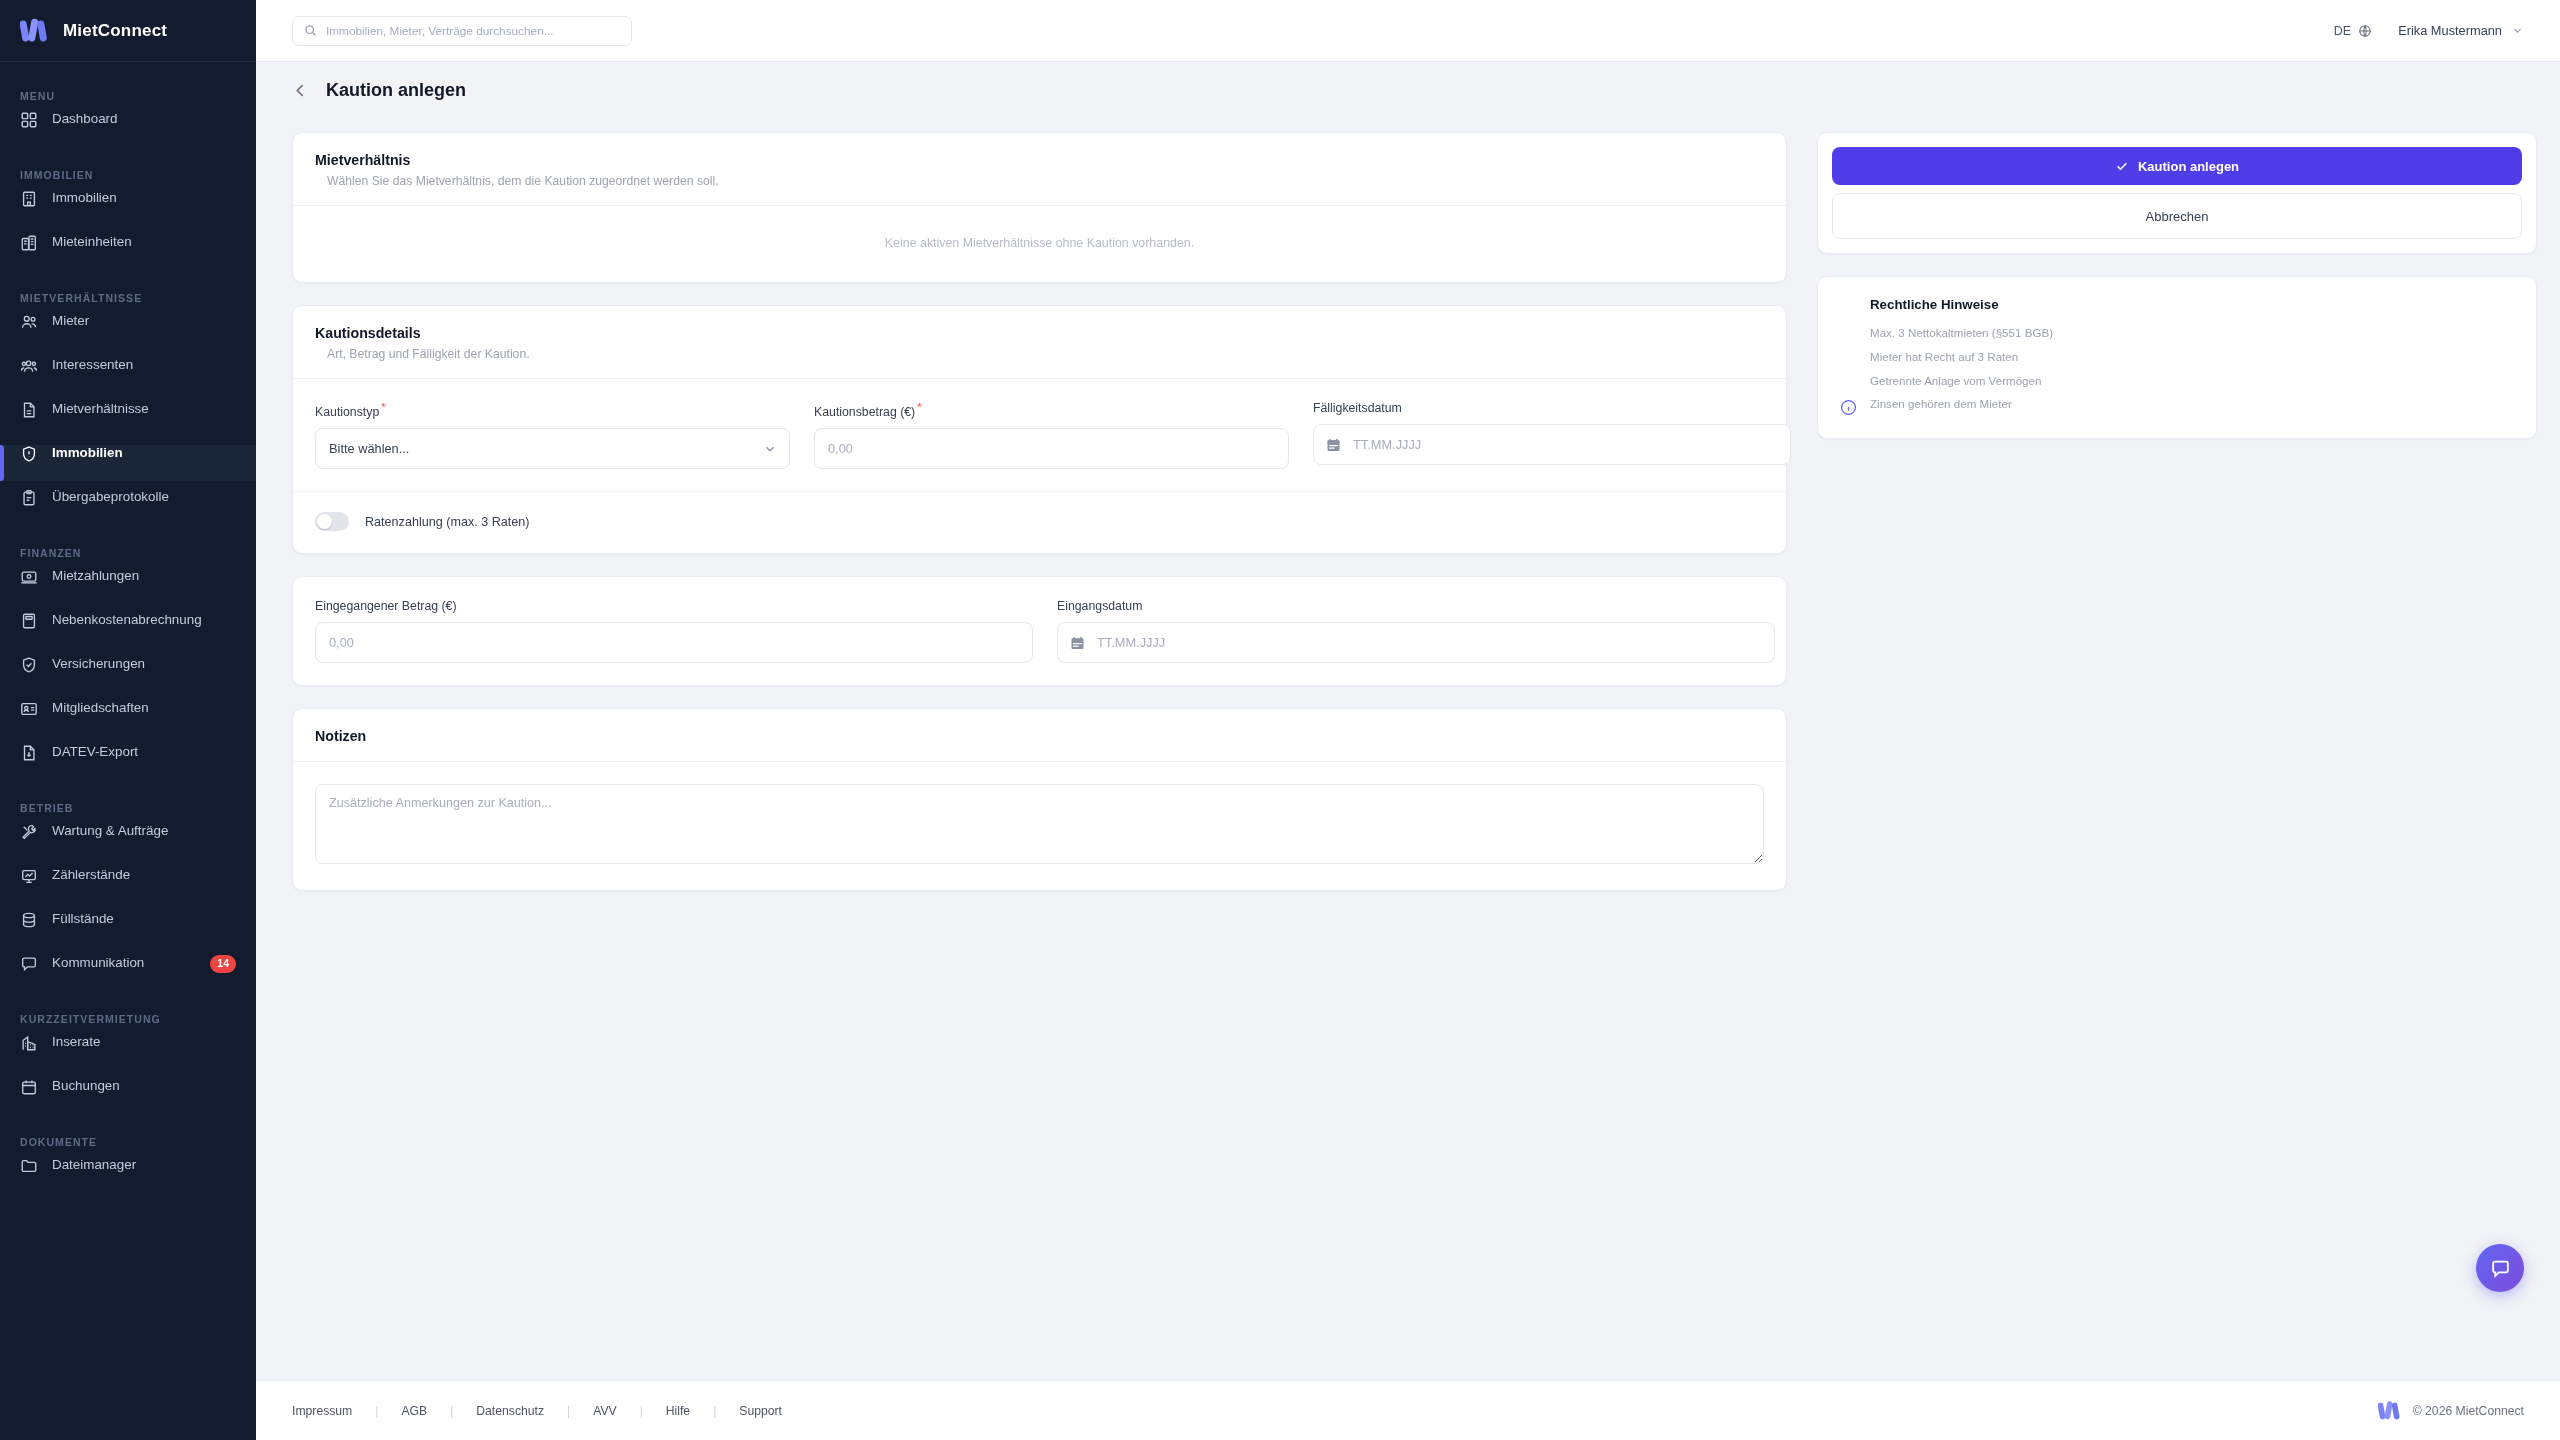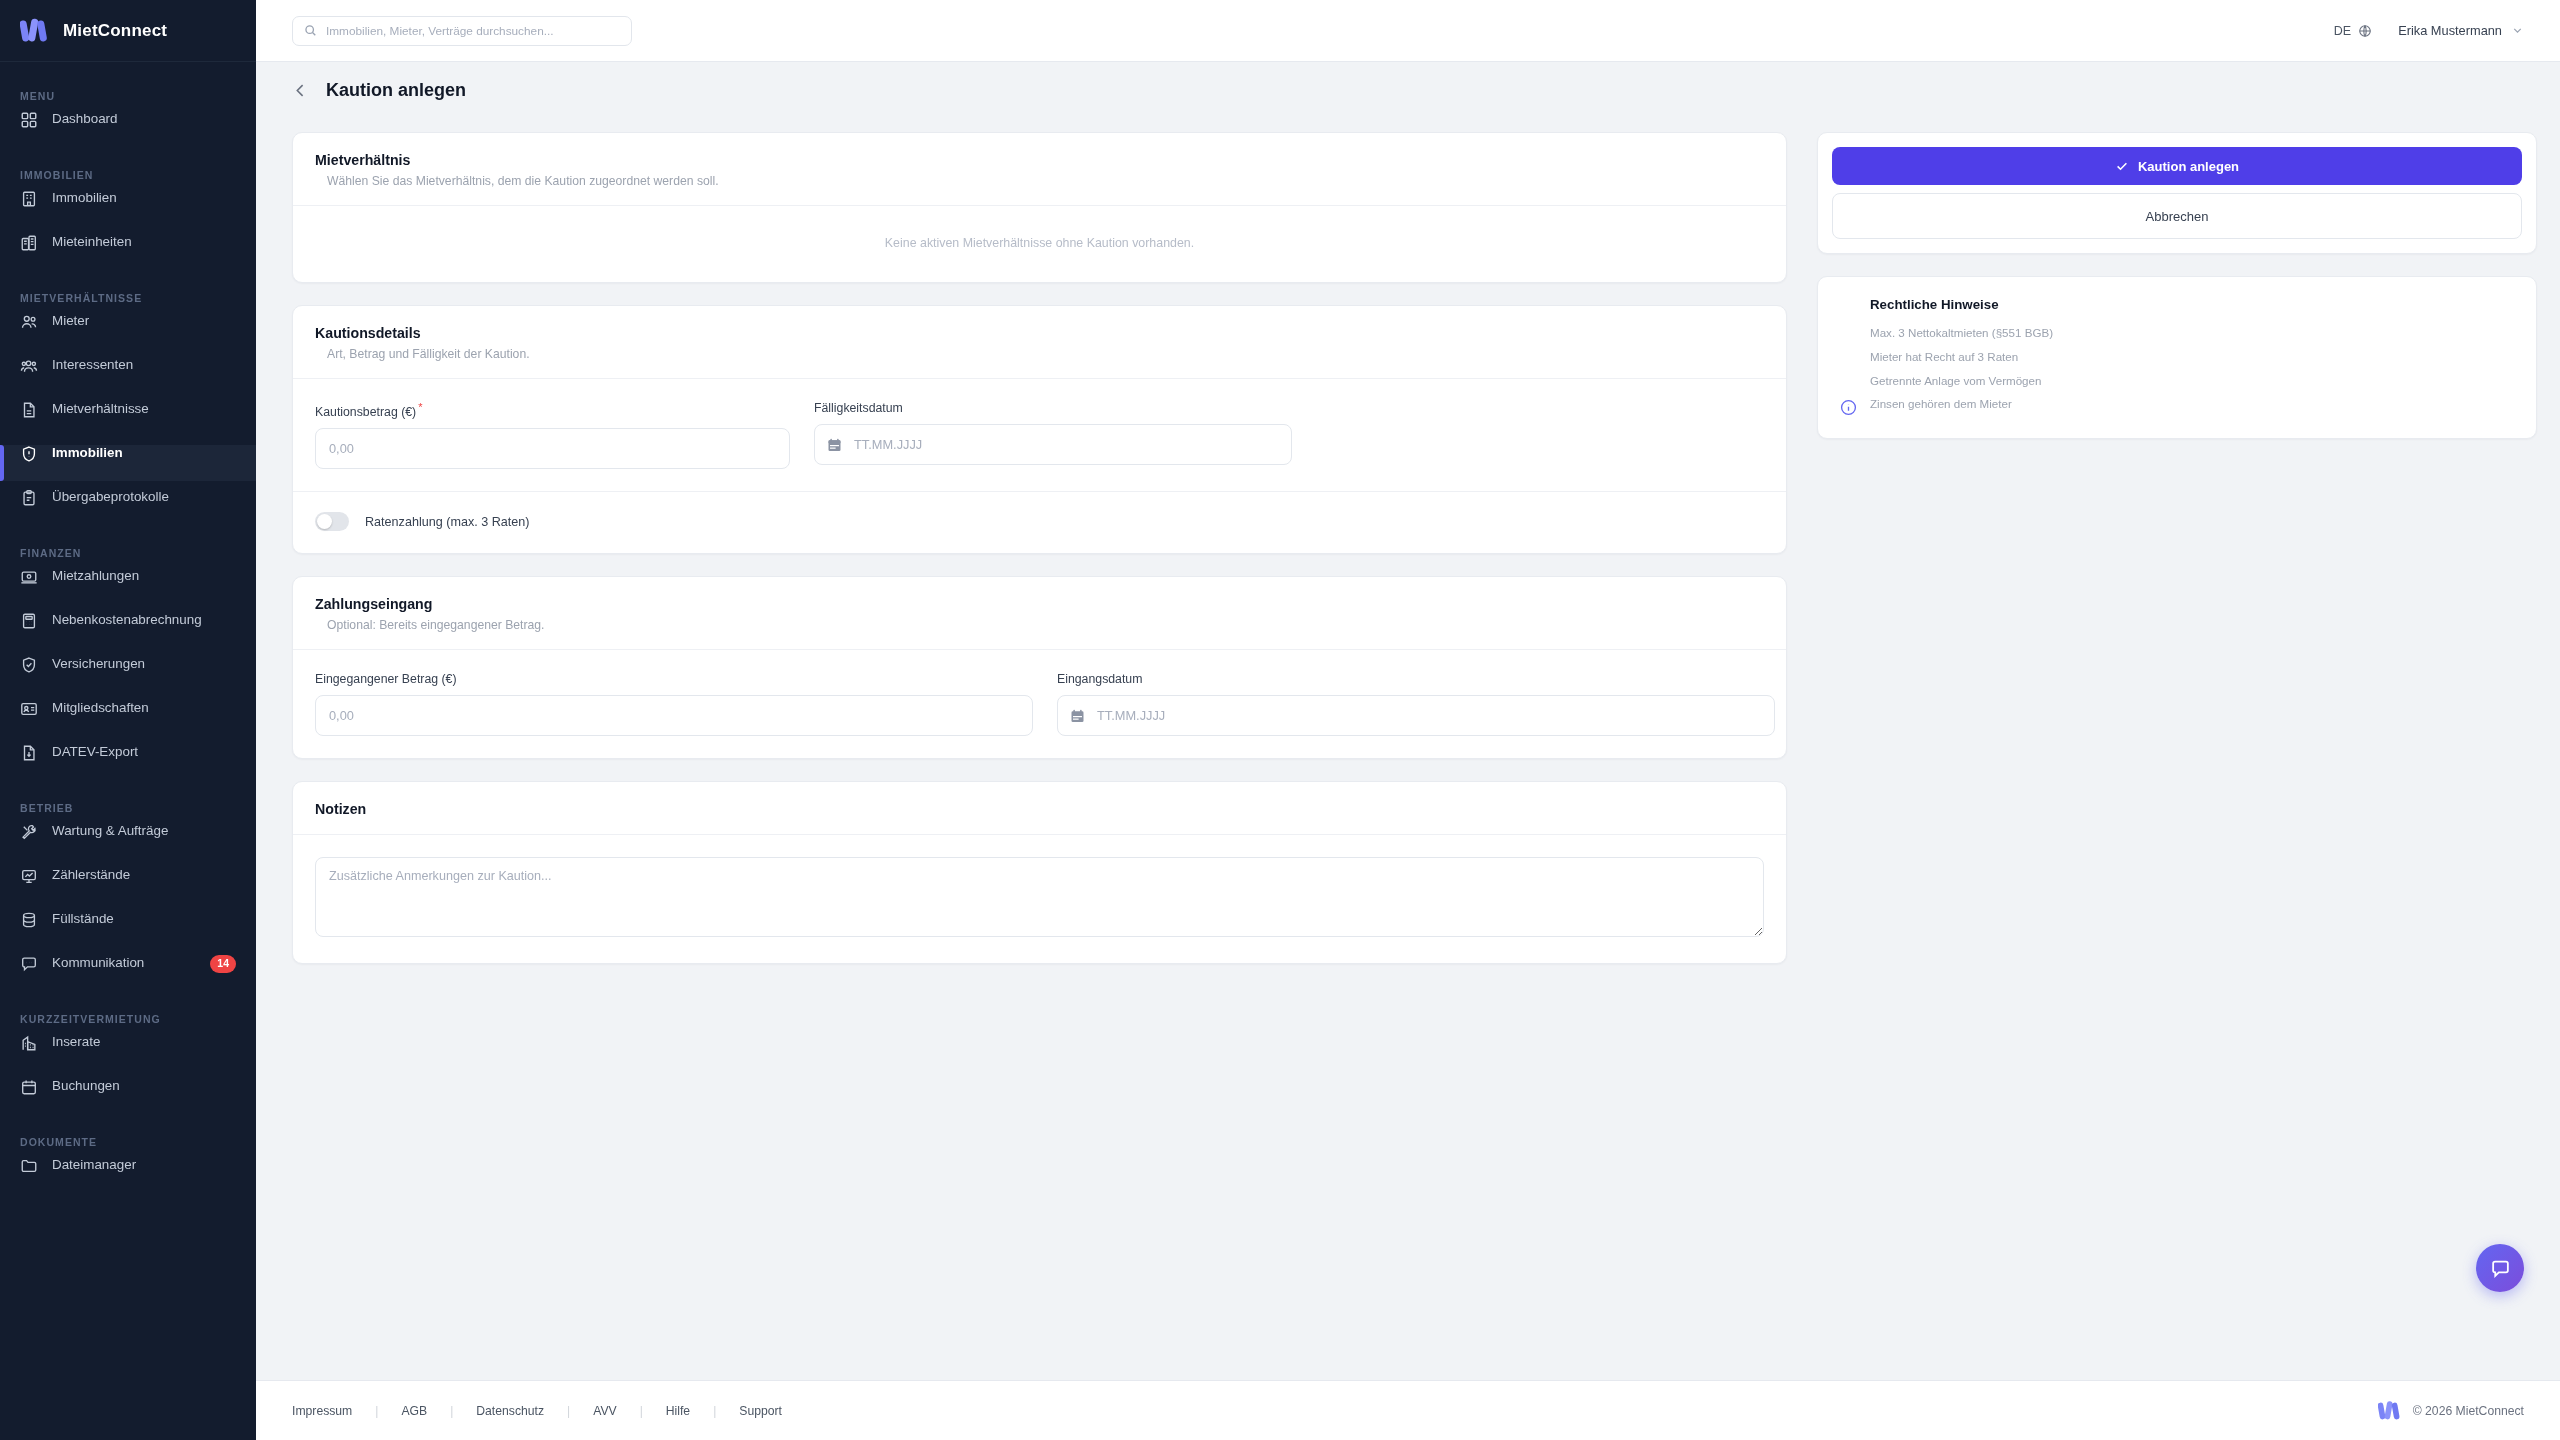--- a/index.html
+++ b/index.html
@@ -441,20 +441,33 @@
           </section>
 
           <section class="card">
             <div class="card-head">
               <div class="card-title">Kautionsdetails</div>
               <div class="card-sub">Art, Betrag und Fälligkeit der Kaution.</div>
             </div>
             <div class="card-body">
               <div class="field-row">
 
+                <div class="field f-1">
+                  <label class="f-label">
+                    <span>Kautionstyp</span><span class="req">*</span>
+                  </label>
+                  <div class="select-wrap">
+                    <select class="select">
+                      <option>Bitte wählen...</option>
+                    </select>
+                    <svg class="sel-chev" viewBox="0 0 16 16" fill="none" stroke="currentColor" stroke-width="1.5">
+                      <path d="M4 6l4 4 4-4"></path>
+                    </svg>
+                  </div>
+                </div>
 
                 <div class="field f-2">
                   <label class="f-label">
                     <span>Kautionsbetrag (€)</span><span class="req">*</span>
                   </label>
                   <input class="input" type="text" placeholder="0,00" style="">
                 </div>
 
                 <div class="field f-3">
                   <label class="f-label">Fälligkeitsdatum</label>
@@ -475,24 +488,20 @@
             </div>
             <div class="switch-row">
               <div class="switch">
                 <div class="knob"></div>
               </div>
               <span class="switch-label">Ratenzahlung (max. 3 Raten)</span>
             </div>
           </section>
 
           <section class="card">
-            <div class="card-head">
-              <div class="card-title">Zahlungseingang</div>
-              <div class="card-sub">Optional: Bereits eingegangener Betrag.</div>
-            </div>
             <div class="card-body">
               <div class="field-row">
                 <div class="field f-wide">
                   <label class="f-label">Eingegangener Betrag (€)</label>
                   <input class="input" type="text" placeholder="0,00" style="">
                 </div>
                 <div class="field f-wide2">
                   <label class="f-label">Eingangsdatum</label>
                   <div class="date-wrap">
                     <svg class="cal-ico" viewBox="0 0 16 16" fill="currentColor">

